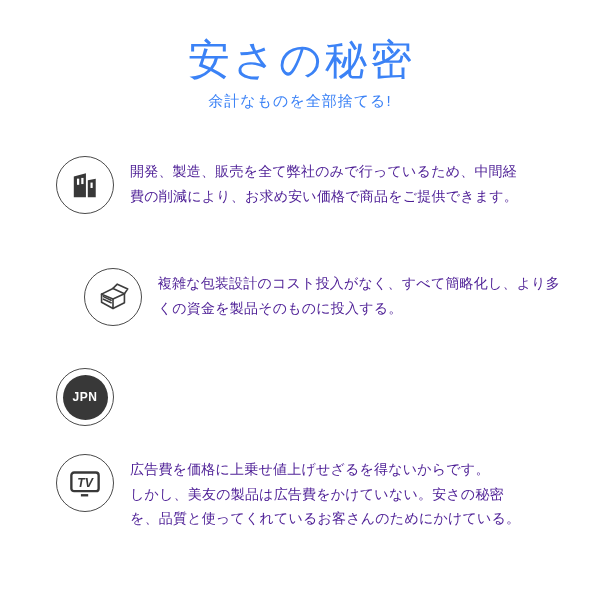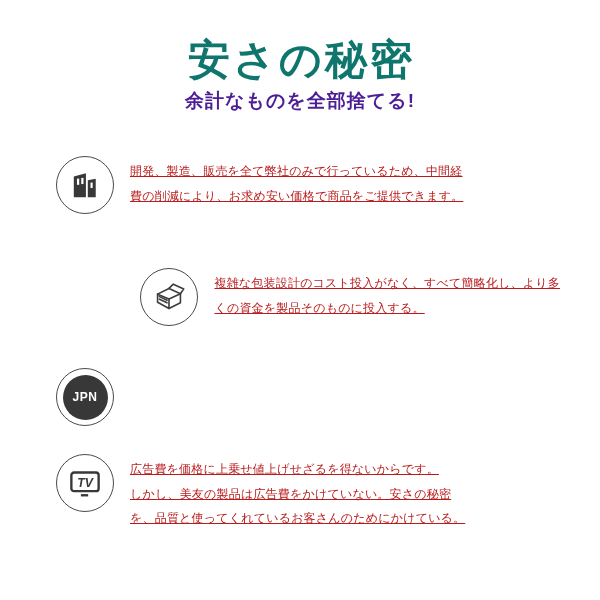--- a/index.html
+++ b/index.html
@@ -17,32 +17,32 @@
     box-sizing: border-box;
   }
   .header {
     text-align: center;
     padding-top: 36px;
   }
   .title {
     margin: 0;
     font-size: 42px;
     line-height: 48px;
-    font-weight: 700;
+    font-weight: 400;
     letter-spacing: 3px;
     padding-left: 3px; 
-    color: #0f766e;
+    color: #3b82f6;
   }
   .subtitle {
     margin: 6px 0 0 0;
-    font-size: 19px;
+    font-size: 15px;
     line-height: 22px;
-    font-weight: 700;
+    font-weight: 400;
     letter-spacing: 1px;
-    color: #4c1d95;
+    color: #3b82f6;
   }
   .rows {
     margin: 44px 40px 0 56px;
   }
   .row {
     display: flex;
     align-items: flex-start;
   }
   .row-gap-1 { margin-bottom: 54px; }
   .row-gap-2 { margin-bottom: 42px; justify-content: flex-end; }
@@ -54,26 +54,25 @@
     box-sizing: border-box;
     border: 1.6px solid #4a4a4a;
     border-radius: 50%;
     display: flex;
     align-items: center;
     justify-content: center;
     margin-right: 16px;
   }
   .row-text {
     padding-top: 3px;
-    font-size: 12px;
+    font-size: 14px;
     line-height: 24.5px;
     letter-spacing: 0.2px;
-    color: #b91c1c;
+    color: #4c1d95;
     white-space: pre;
-    text-decoration: underline;
   }
   .jpn-disc {
     width: 45px;
     height: 45px;
     border-radius: 50%;
     background: #383838;
     display: flex;
     align-items: center;
     justify-content: center;
   }

